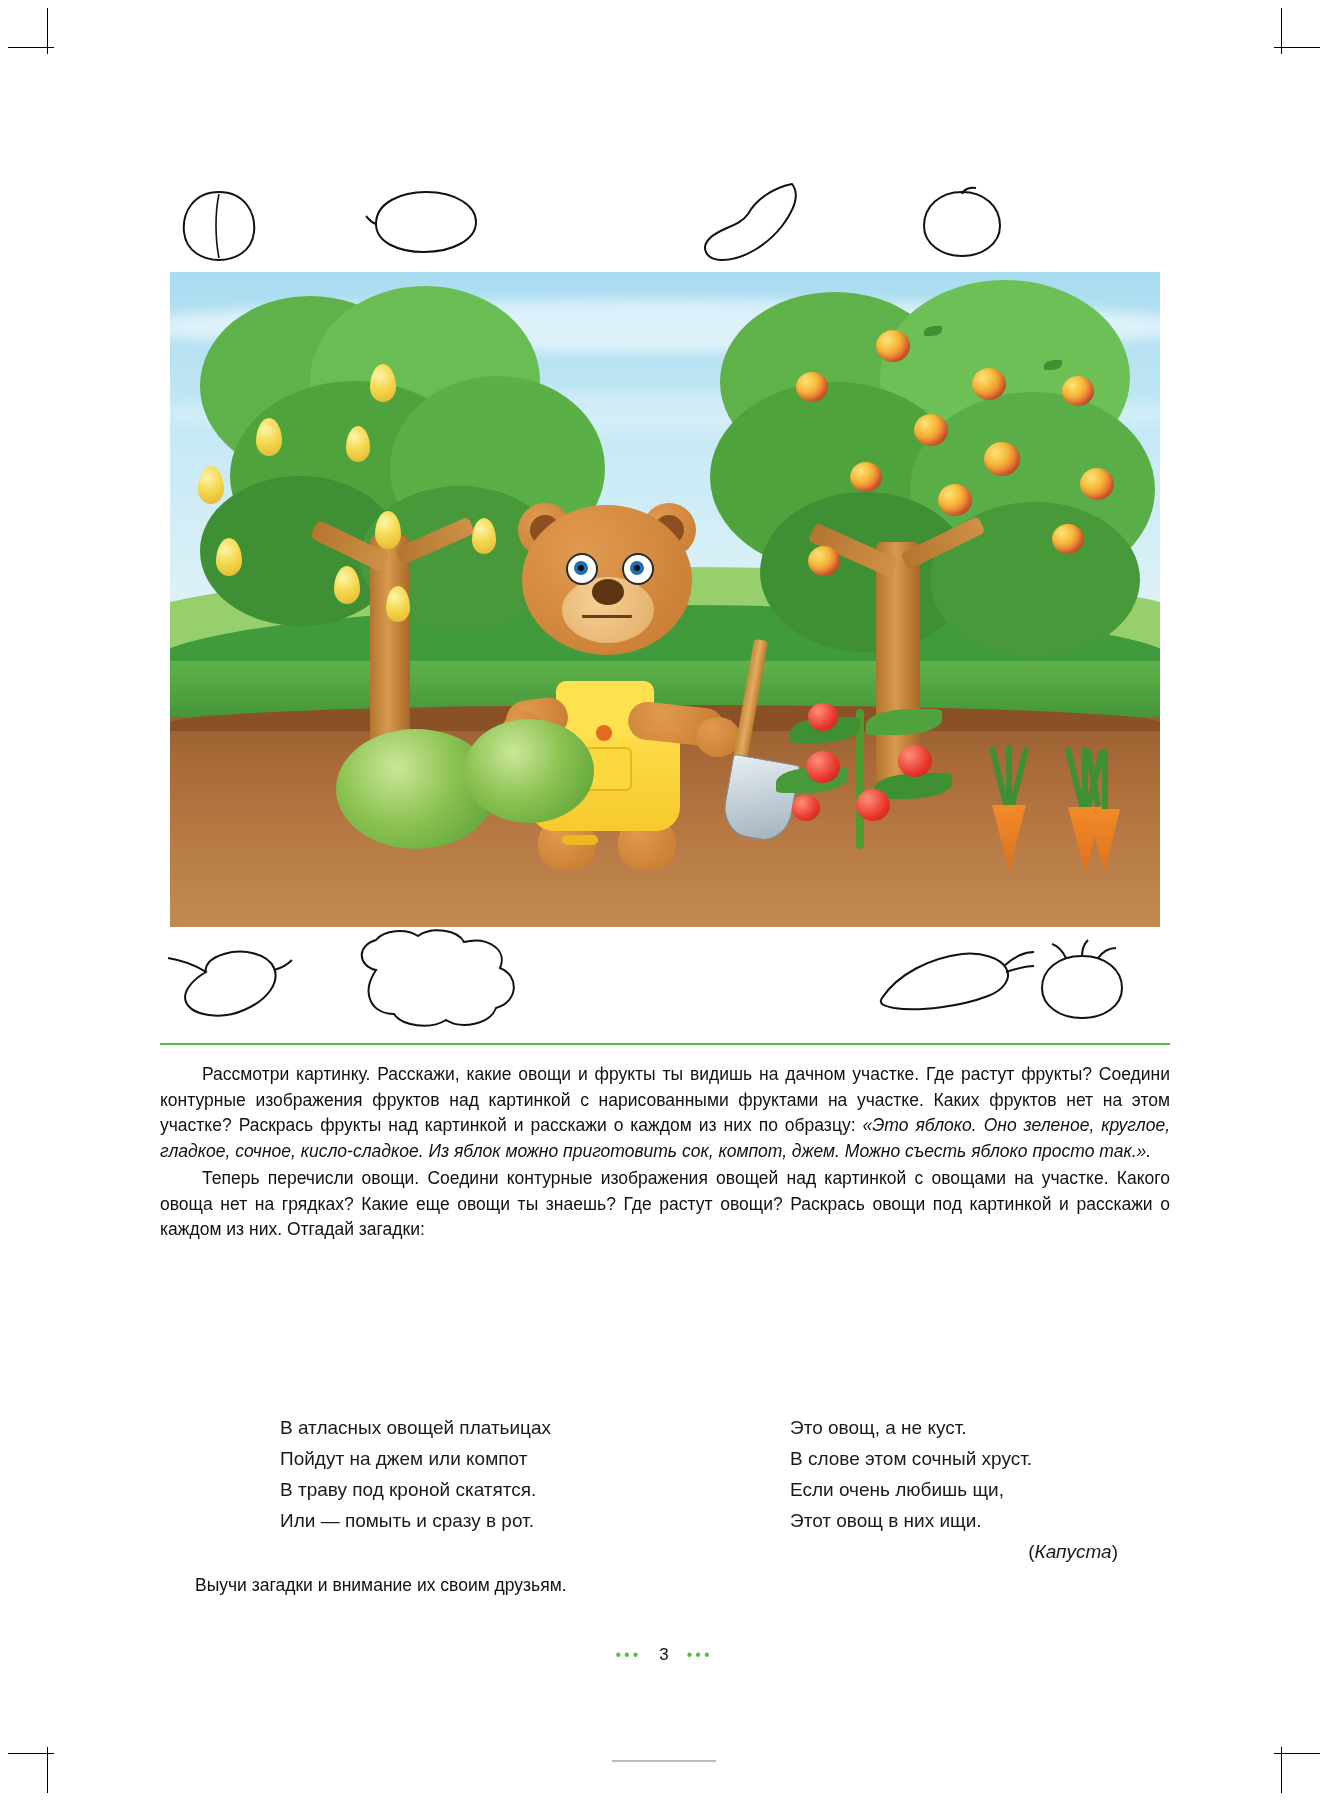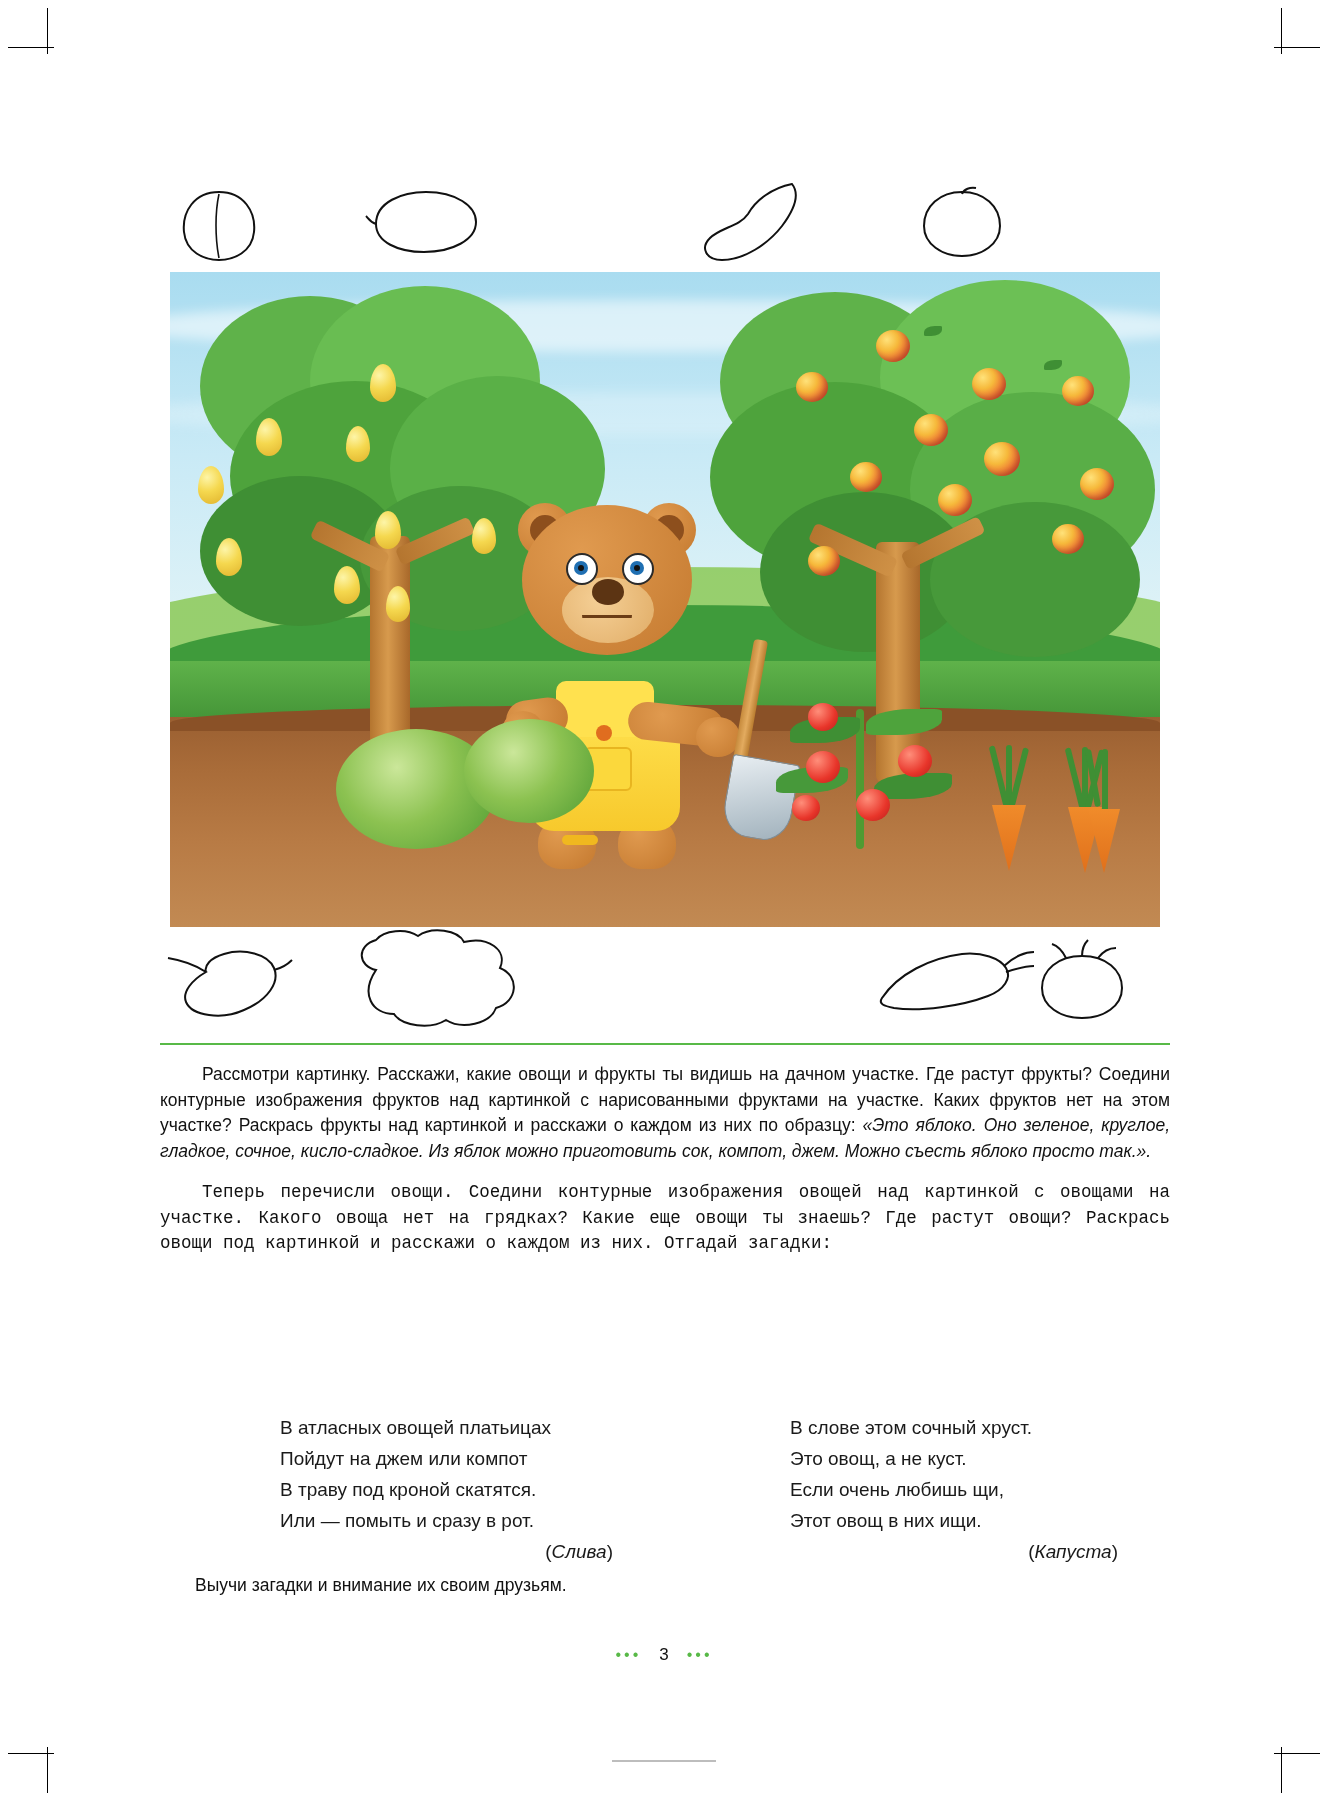--- a/index.html
+++ b/index.html
@@ -197,21 +197,21 @@
     position: absolute;
     left: 160px;
     top: 1062px;
     width: 1010px;
     font-size: 17.5px;
     line-height: 25.5px;
     color: #111;
     text-align: justify;
   }
   .text-block p { margin: 0; text-indent: 42px; }
-  .text-block p + p { margin-top: 16px; font-family: Liberation Mono, monospace; }
+  .text-block p + p { margin-top: 2px; }
   .text-block i { font-style: italic; }
 
   
   .riddles {
     position: absolute;
     left: 160px;
     top: 1412px;
     width: 1010px;
     display: flex;
     font-size: 19px;
@@ -480,25 +480,24 @@
     <p><span>Рассмотри картинку. Расскажи, какие овощи и фрукты ты видишь на дачном участке. Где растут фрукты? Соедини контурные изображения фруктов над картинкой с нарисованными фруктами на участке. Каких фруктов нет на этом участке? Раскрась фрукты над картинкой и расскажи о каждом из них по образцу: </span><i>«Это яблоко. Оно зеленое, круглое, гладкое, сочное, кисло-сладкое. Из яблок можно приготовить сок, компот, джем. Можно съесть яблоко просто так.».</i></p>
     <p>Теперь перечисли овощи. Соедини контурные изображения овощей над картинкой с овощами на участке. Какого овоща нет на грядках? Какие еще овощи ты знаешь? Где растут овощи? Раскрась овощи под картинкой и расскажи о каждом из них. Отгадай загадки:</p>
   </div>
 
   <div class="riddles">
     <div class="riddle-col left">
       <div class="riddle-line">В атласных овощей платьицах</div>
       <div class="riddle-line">Пойдут на джем или компот</div>
       <div class="riddle-line">В траву под кроной скатятся.</div>
       <div class="riddle-line">Или — помыть и сразу в рот.</div>
-      <div class="riddle-answer"><span class="paren">(</span><span>Слива</span><span class="paren">)</span></div>
     </div>
     <div class="riddle-col right">
+      <div class="riddle-line">Это овощ, а не куст.</div>
       <div class="riddle-line">В слове этом сочный хруст.</div>
-      <div class="riddle-line">Это овощ, а не куст.</div>
       <div class="riddle-line">Если очень любишь щи,</div>
       <div class="riddle-line">Этот овощ в них ищи.</div>
       <div class="riddle-answer"><span class="paren">(</span><span>Капуста</span><span class="paren">)</span></div>
     </div>
   </div>
 
   <div class="closing">Выучи загадки и внимание их своим друзьям.</div>
 
   <div class="footer">
     <span class="dots">•••</span>

